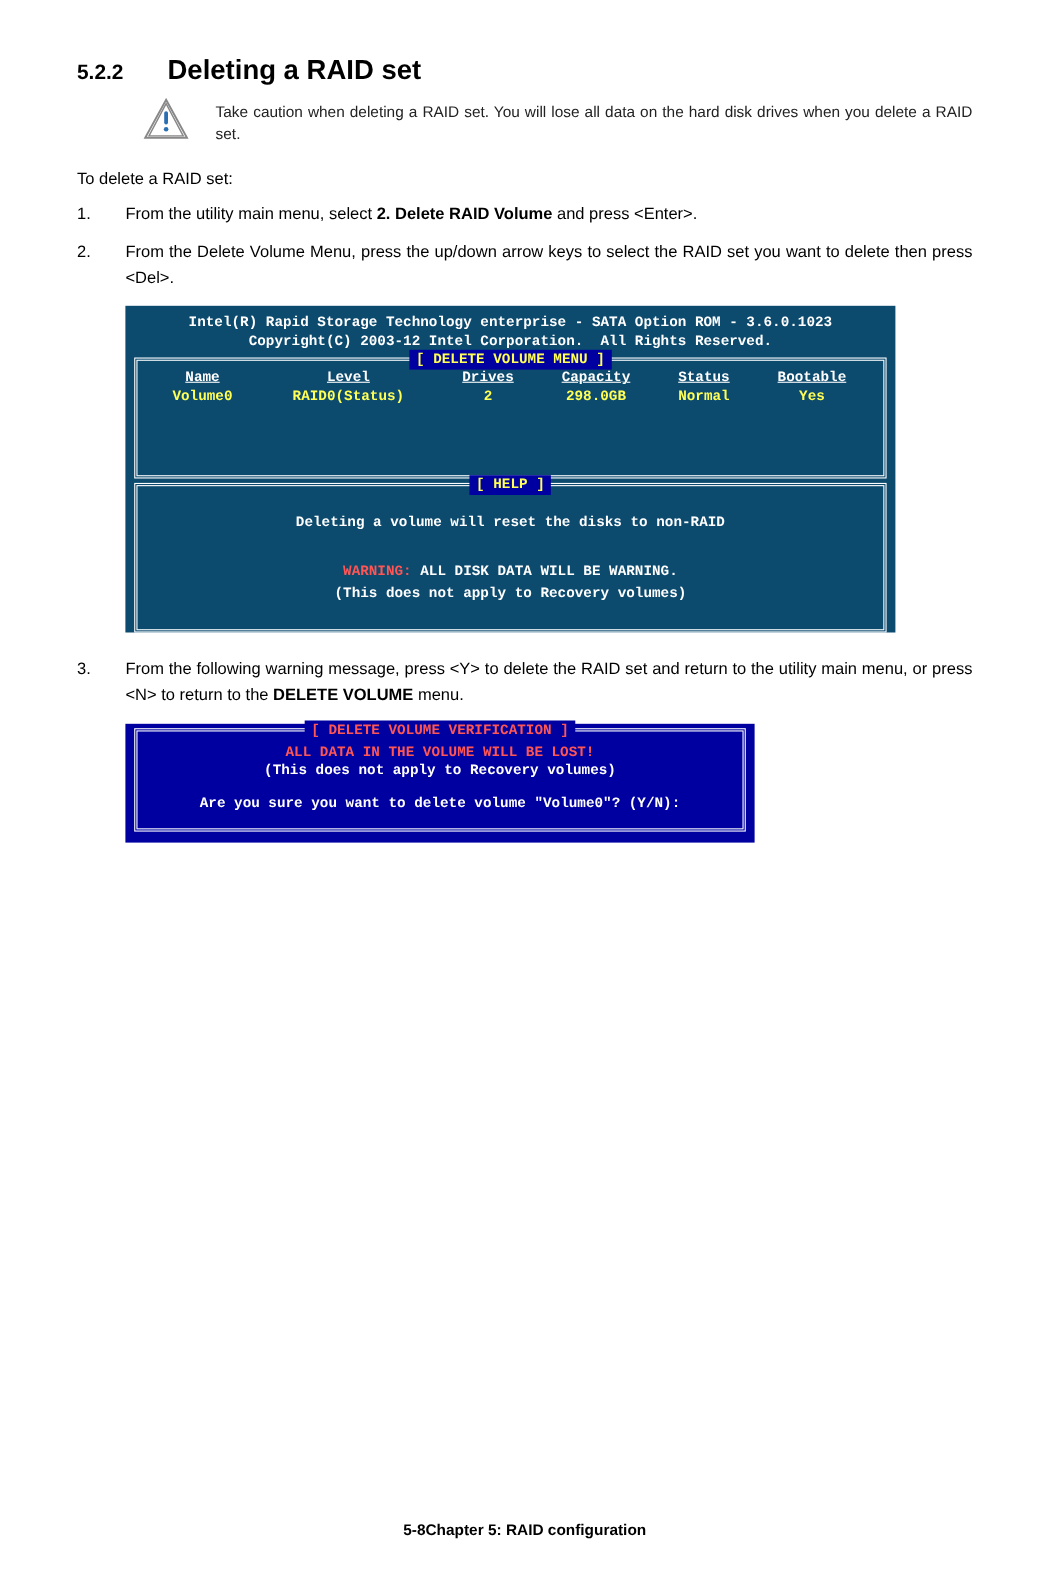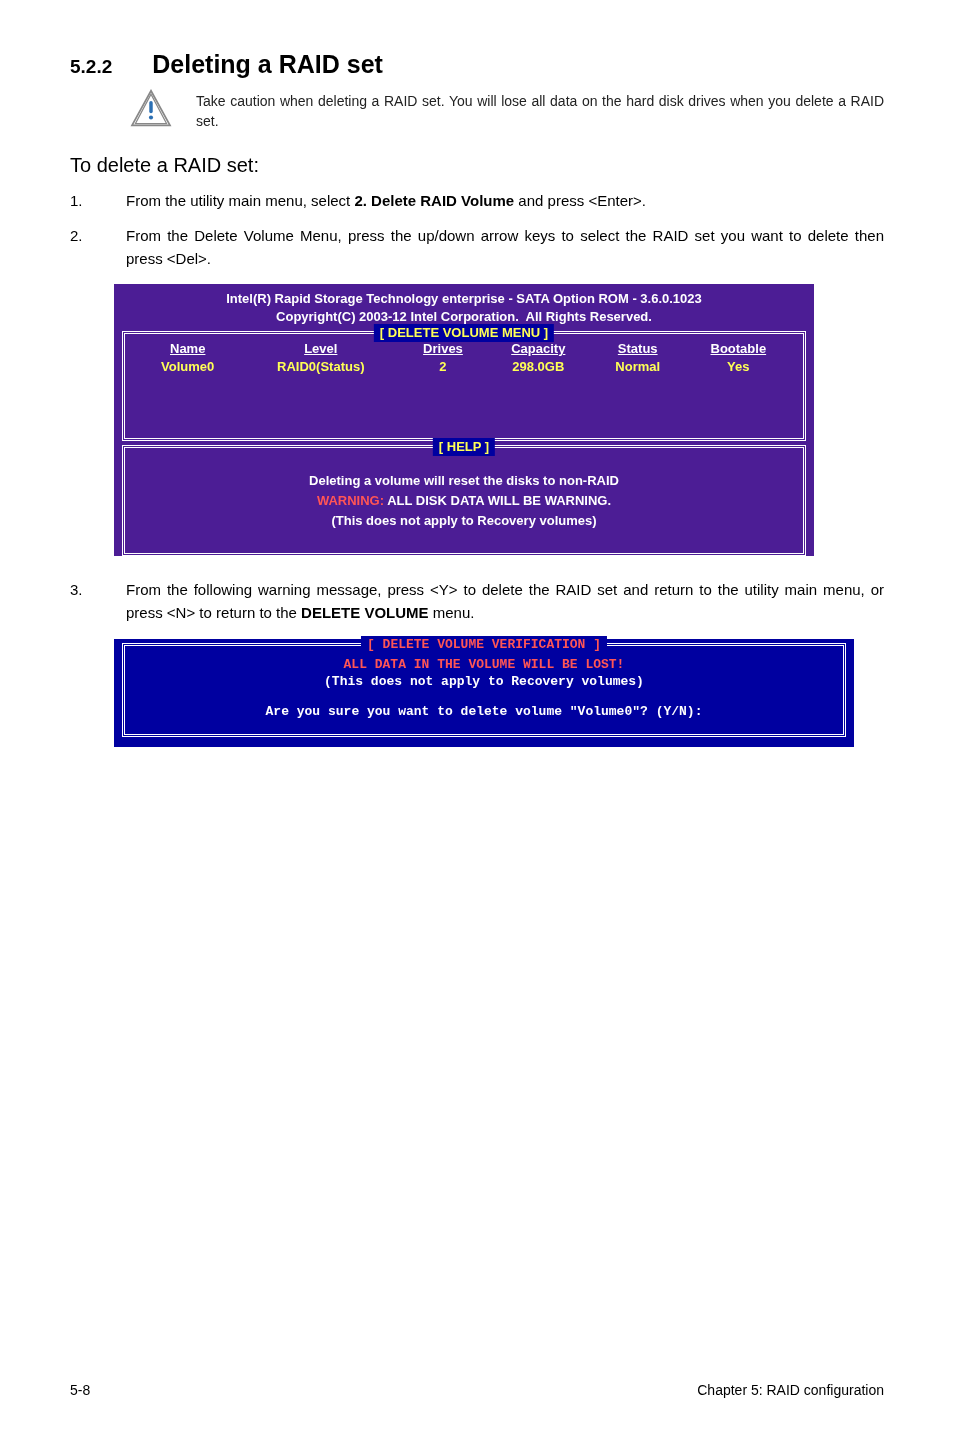--- a/index.html
+++ b/index.html
@@ -11,32 +11,32 @@
     color: #000;
     padding: 50px 70px 40px 70px;
     position: relative;
   }
   .heading-row { display: flex; align-items: baseline; margin-bottom: 10px; }
   .heading-num { font-size: 19px; font-weight: bold; margin-right: 40px; }
   .heading-txt { font-size: 25px; font-weight: bold; }
   .note-row { display: flex; align-items: flex-start; margin: 10px 0 22px 60px; }
   .warn-icon { width: 42px; height: 38px; flex: 0 0 42px; margin-right: 24px; }
   .note-text { font-size: 14px; line-height: 1.45; color: #222; text-align: justify; padding-top: 2px; }
-  .lead { font-size: 20px; margin: 8px 0 12px 0; }
+  .lead { font-size: 15px; margin: 8px 0 12px 0; }
   .steps { list-style: none; margin-left: 0; }
   .steps li { display: flex; font-size: 15px; line-height: 1.55; margin-bottom: 12px; text-align: justify; }
   .step-num { width: 44px; flex: 0 0 44px; }
-  .step-body { flex: 1; margin-left: 12px; }
+  .step-body { flex: 1; }
   b { font-weight: bold; }
 
   
   .bios {
-    background: #4c1d95;
+    background: #0c4a6e;
     color: #fff;
-    font-family: Liberation Sans, sans-serif;
+    font-family: Liberation Mono, monospace;
     font-size: 13px;
     line-height: 1.35;
     margin: 14px 0 22px 44px;
     width: 700px;
     padding: 6px 0 0 0;
     position: relative;
   }
   .bios-header { text-align: center; white-space: pre; padding: 0 10px 6px 10px; font-weight: bold; }
   .double-box {
     border: 3px double #fff;
@@ -53,39 +53,39 @@
     padding: 0 6px;
     color: #ffff55;
     font-weight: bold;
     white-space: nowrap;
   }
   .tbl { width: 100%; border-collapse: collapse; }
   .tbl th, .tbl td { text-align: center; padding: 0 6px; font-weight: bold; }
   .tbl th { color: #fff; text-decoration: underline; }
   .tbl td { color: #ffff55; }
   .help-body { text-align: center; padding: 18px 8px 10px 8px; font-weight: bold; }
-  .help-line1 { color: #fff; margin-bottom: 2px; }
+  .help-line1 { color: #fff; margin-bottom: 27px; }
   .help-line2 { color: #fff; margin-bottom: 2px; }
   .help-line2 .red { color: #ff5555; }
   .help-line3 { color: #fff; }
   .bios-footer {
     display: flex;
     justify-content: space-between;
     padding: 6px 26px 8px 26px;
     font-weight: bold;
   }
 
   .bios2 {
     background: #0000a0;
     color: #fff;
     font-family: "Courier New", monospace;
     font-size: 13px;
     line-height: 1.35;
     margin: 14px 0 22px 44px;
-    width: 740px;
+    width: 572px;
     padding: 4px 8px 10px 8px;
   }
   .bios2 .double-box { margin: 0; padding: 8px 10px 14px 10px; }
   .bios2 .box-title2 {
     position: absolute;
     top: -10px;
     left: 50%;
     transform: translateX(-50%);
     background: #0000a0;
     padding: 0 6px;
@@ -97,23 +97,24 @@
   .verif-red { color: #ff5555; margin-top: 2px; }
   .verif-white { color: #fff; }
   .verif-q { color: #fff; margin-top: 12px; }
 
   .page-footer {
     position: absolute;
     bottom: 40px;
     left: 70px;
     right: 70px;
     display: flex;
-    justify-content: space-between;
+    justify-content: center;
     font-size: 14px;
     border-top: none;
+    font-weight: bold;
   }
 </style>
 </head>
 <body>
 
 <div class="heading-row">
   <span class="heading-num">5.2.2</span>
   <span class="heading-txt">Deleting a RAID set</span>
 </div>
 

